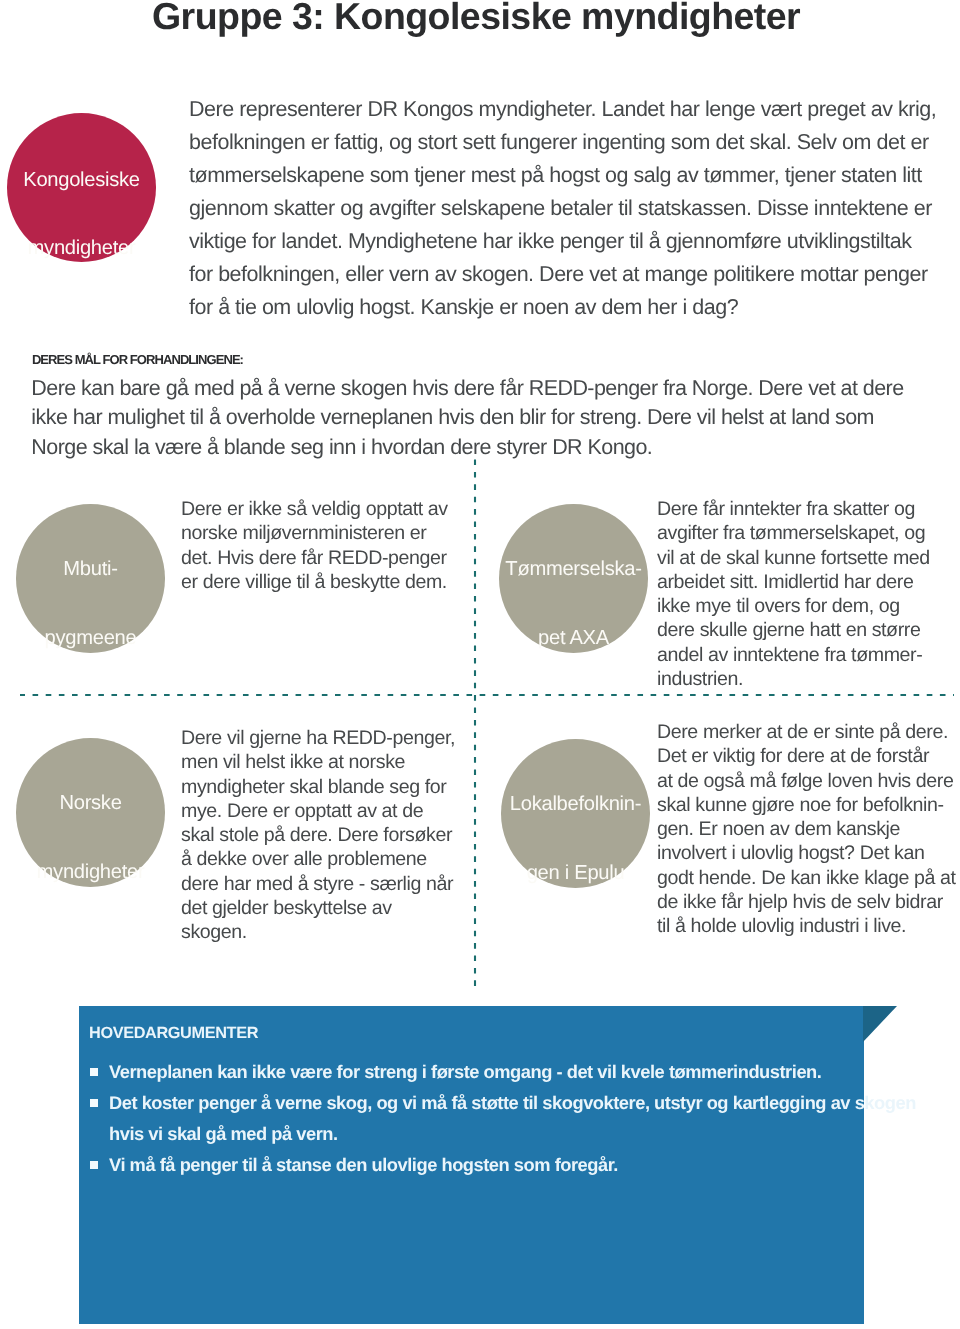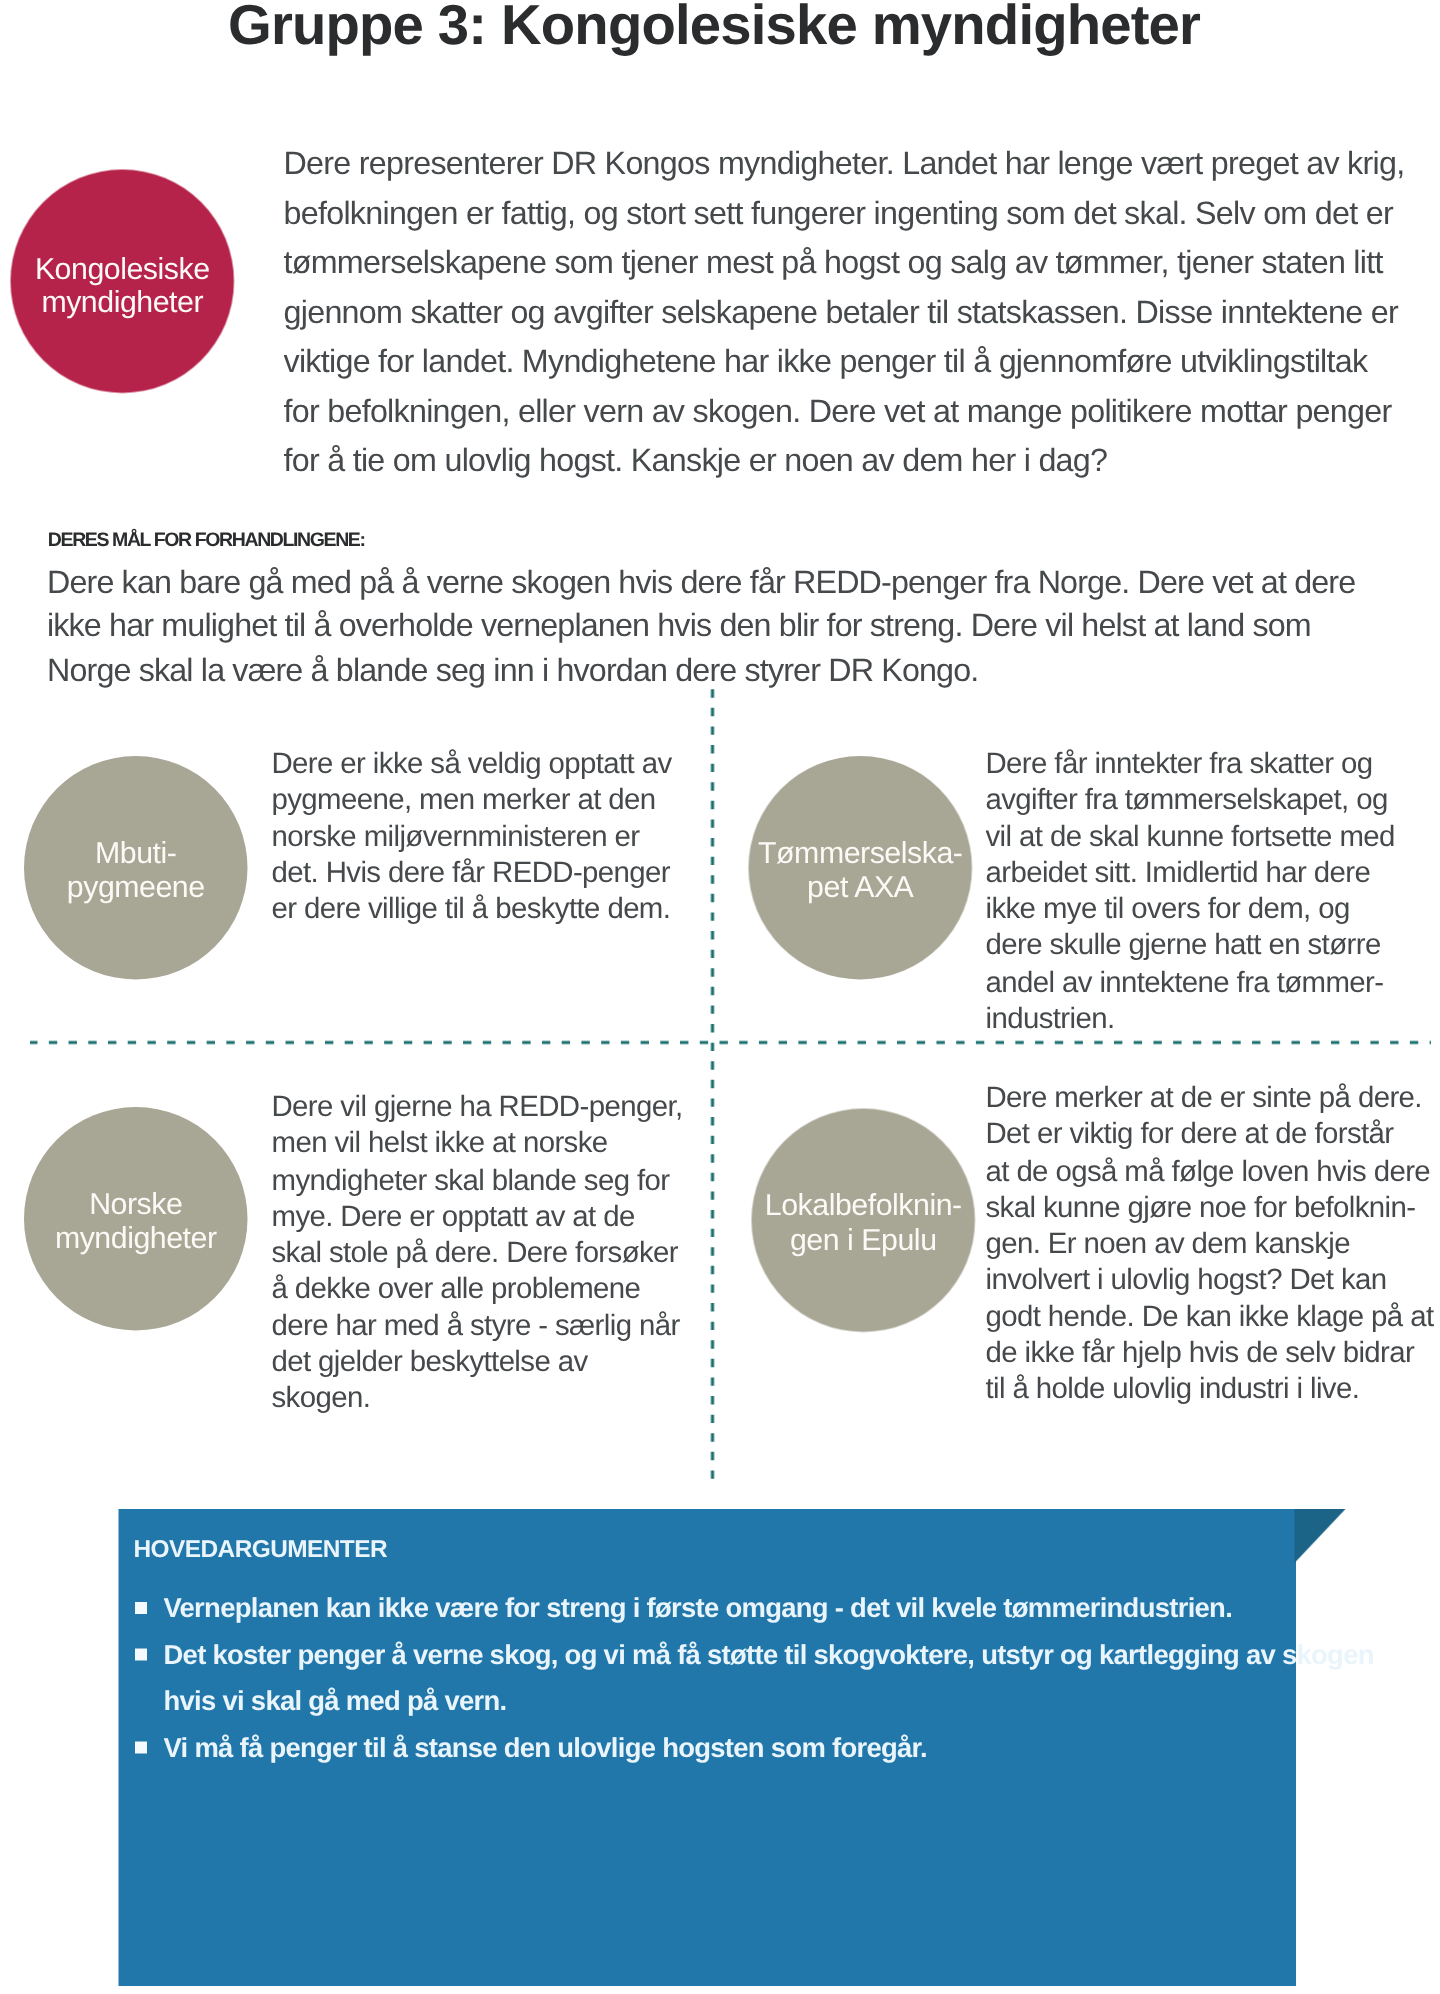--- a/index.html
+++ b/index.html
@@ -9,21 +9,21 @@
        -webkit-font-smoothing:antialiased;text-rendering:geometricPrecision;}
   .page{position:relative;width:960px;height:997px;}
   .page *{will-change:opacity;}
 
   .title{position:absolute;left:152px;top:-4px;font-size:37.5px;font-weight:bold;
          line-height:40px;color:#2b2c2e;letter-spacing:-0.55px;white-space:nowrap;}
 
   
   .badge{position:absolute;border-radius:50%;display:flex;flex-direction:column;
          align-items:center;justify-content:center;text-align:center;color:#fbfaf6;}
-  .badge .ln{display:block;white-space:nowrap;}
+  .badge .ln{display:block;white-space:nowrap;margin-top:46px;}
 
   .intro-badge{left:7px;top:113px;width:149px;height:149px;background:#b6234a;
                font-size:20.2px;line-height:21.8px;letter-spacing:-0.3px;
                padding-top:9px;box-sizing:border-box;}
 
   .body-text{position:absolute;font-size:21.5px;line-height:33px;letter-spacing:-0.48px;}
   .body-text .ln{display:block;white-space:nowrap;}
 
   .intro-text{left:189px;top:93px;}
 
@@ -80,21 +80,20 @@
   <svg class="divider-svg" viewBox="0 0 960 1329" width="960" height="1329">
     <line x1="475" y1="459.5" x2="475" y2="987" stroke="#1a6e6e" stroke-width="2.1" stroke-dasharray="5.6 6.8"></line>
     <line x1="20" y1="695" x2="954" y2="695" stroke="#1a6e6e" stroke-width="2.1" stroke-dasharray="5.6 7.55" stroke-dashoffset="0.6"></line>
   </svg>
   <div class="badge cell-badge" style="left:16px;top:504px">
     <span class="ln">Mbuti-</span>
     <span class="ln">pygmeene</span>
   </div>
   <div class="cell-text" style="left:181px;top:497px">
     <span class="ln">Dere er ikke så veldig opptatt av</span>
-    <span class="ln">pygmeene, men merker at den</span>
     <span class="ln">norske miljøvernministeren er</span>
     <span class="ln">det. Hvis dere får REDD-penger</span>
     <span class="ln">er dere villige til å beskytte dem.</span>
   </div>
   <div class="badge cell-badge" style="left:499px;top:504px">
     <span class="ln">Tømmerselska-</span>
     <span class="ln">pet AXA</span>
   </div>
   <div class="cell-text" style="left:657px;top:497px">
     <span class="ln">Dere får inntekter fra skatter og</span>

